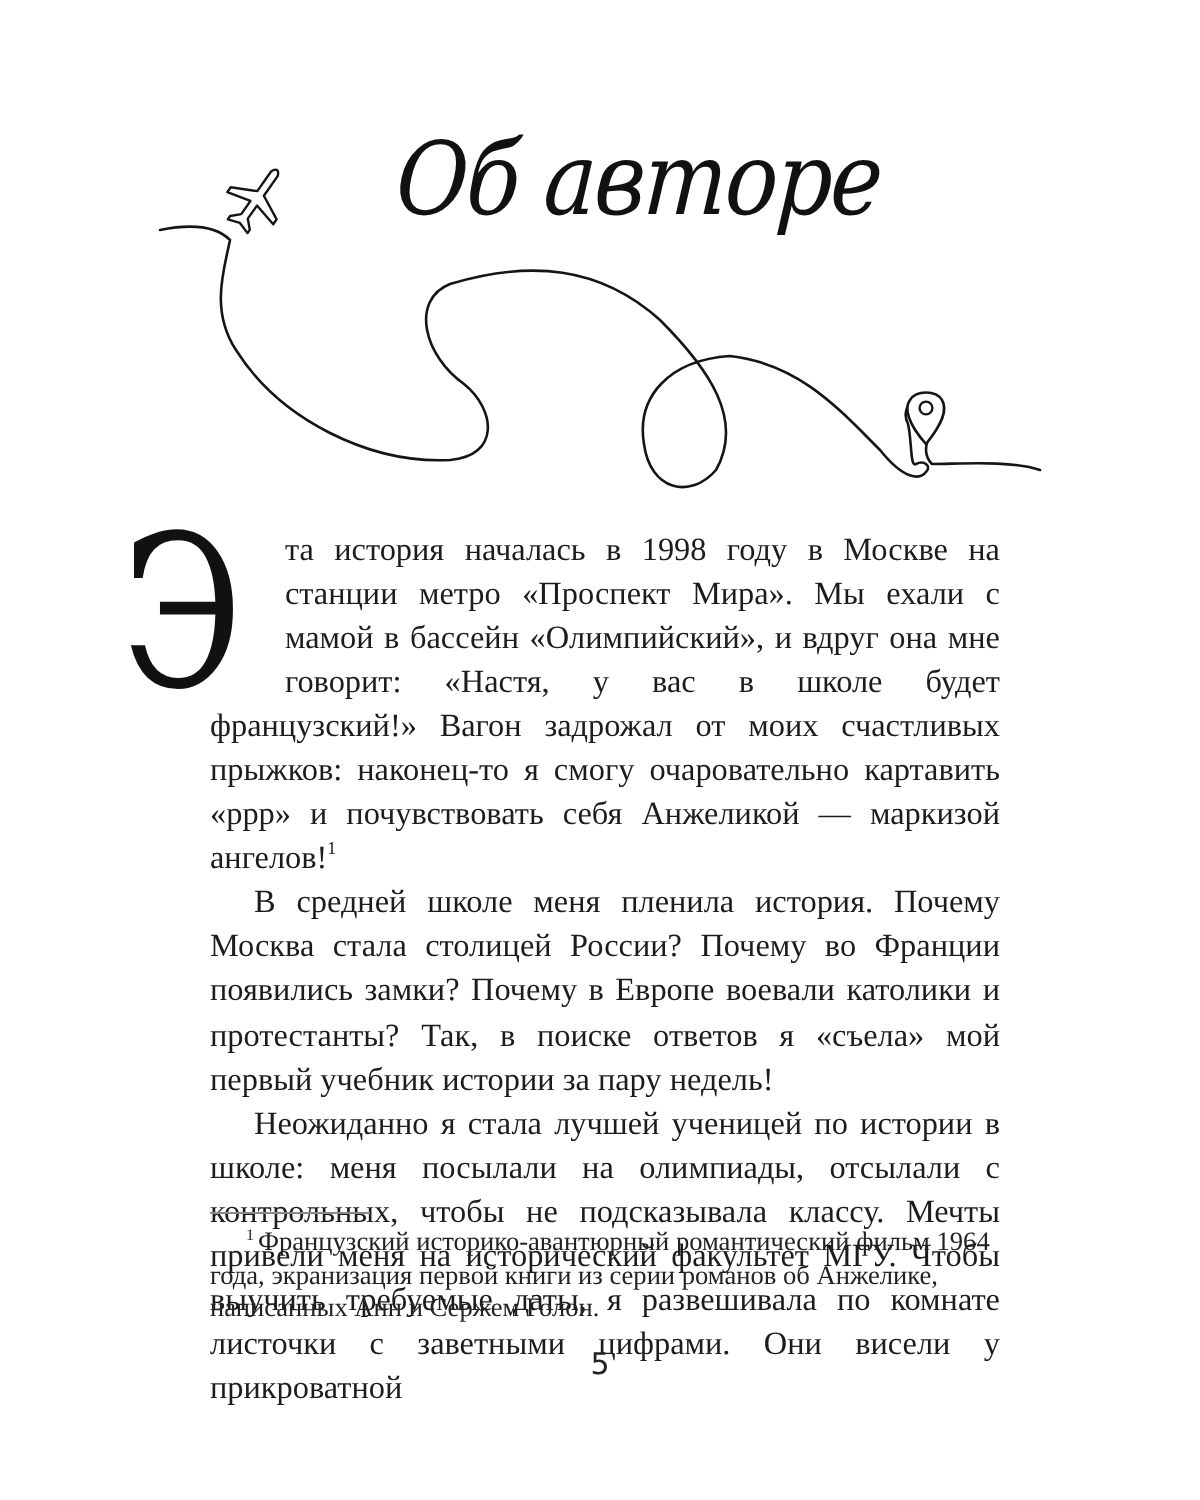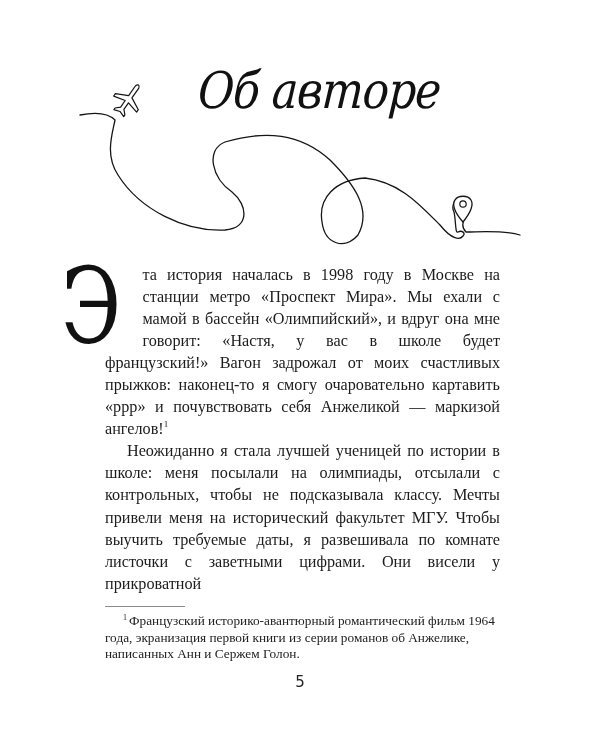--- a/index.html
+++ b/index.html
@@ -79,20 +79,21 @@
     </g>
   </svg>
 
   <div class="title">Об авторе</div>
 
   <div class="body-text">
     <p class="first" style="padding-left:0;">
       <span class="dropcap" style="margin-left:-44px;">Э</span>
       <span>та история началась в 1998 году в Москве на станции метро «Проспект Мира». Мы ехали с мамой в бассейн «Олимпийский», и вдруг она мне говорит: «Настя, у вас в школе будет французский!» Вагон задрожал от моих счастливых прыжков: наконец-то я смогу очаровательно картавить «ррр» и почувствовать себя Анжеликой — маркизой ангелов!</span><sup class="fn">1</sup>
     </p>
+    <p>В средней школе меня пленила история. Почему Москва стала столицей России? Почему во Франции появились замки? Почему в Европе воевали католики и протестанты? Так, в поиске ответов я «съела» мой первый учебник истории за пару недель!</p>
     <p style="text-align-last: justify;">Неожиданно я стала лучшей ученицей по истории в школе: меня посылали на олимпиады, отсылали с контрольных, чтобы не подсказывала классу. Мечты привели меня на исторический факультет МГУ. Чтобы выучить требуемые даты, я развешивала по комнате листочки с заветными цифрами. Они висели у прикроватной</p>
   </div>
 
   <div class="fn-rule"></div>
 
   <div class="footnote">
     <p><sup>1</sup><span>Французский историко-авантюрный романтический фильм 1964 года, экранизация первой книги из серии романов об Анжелике, написанных Анн и Сержем Голон.</span></p>
   </div>
 
   <div class="page-number">5</div>

